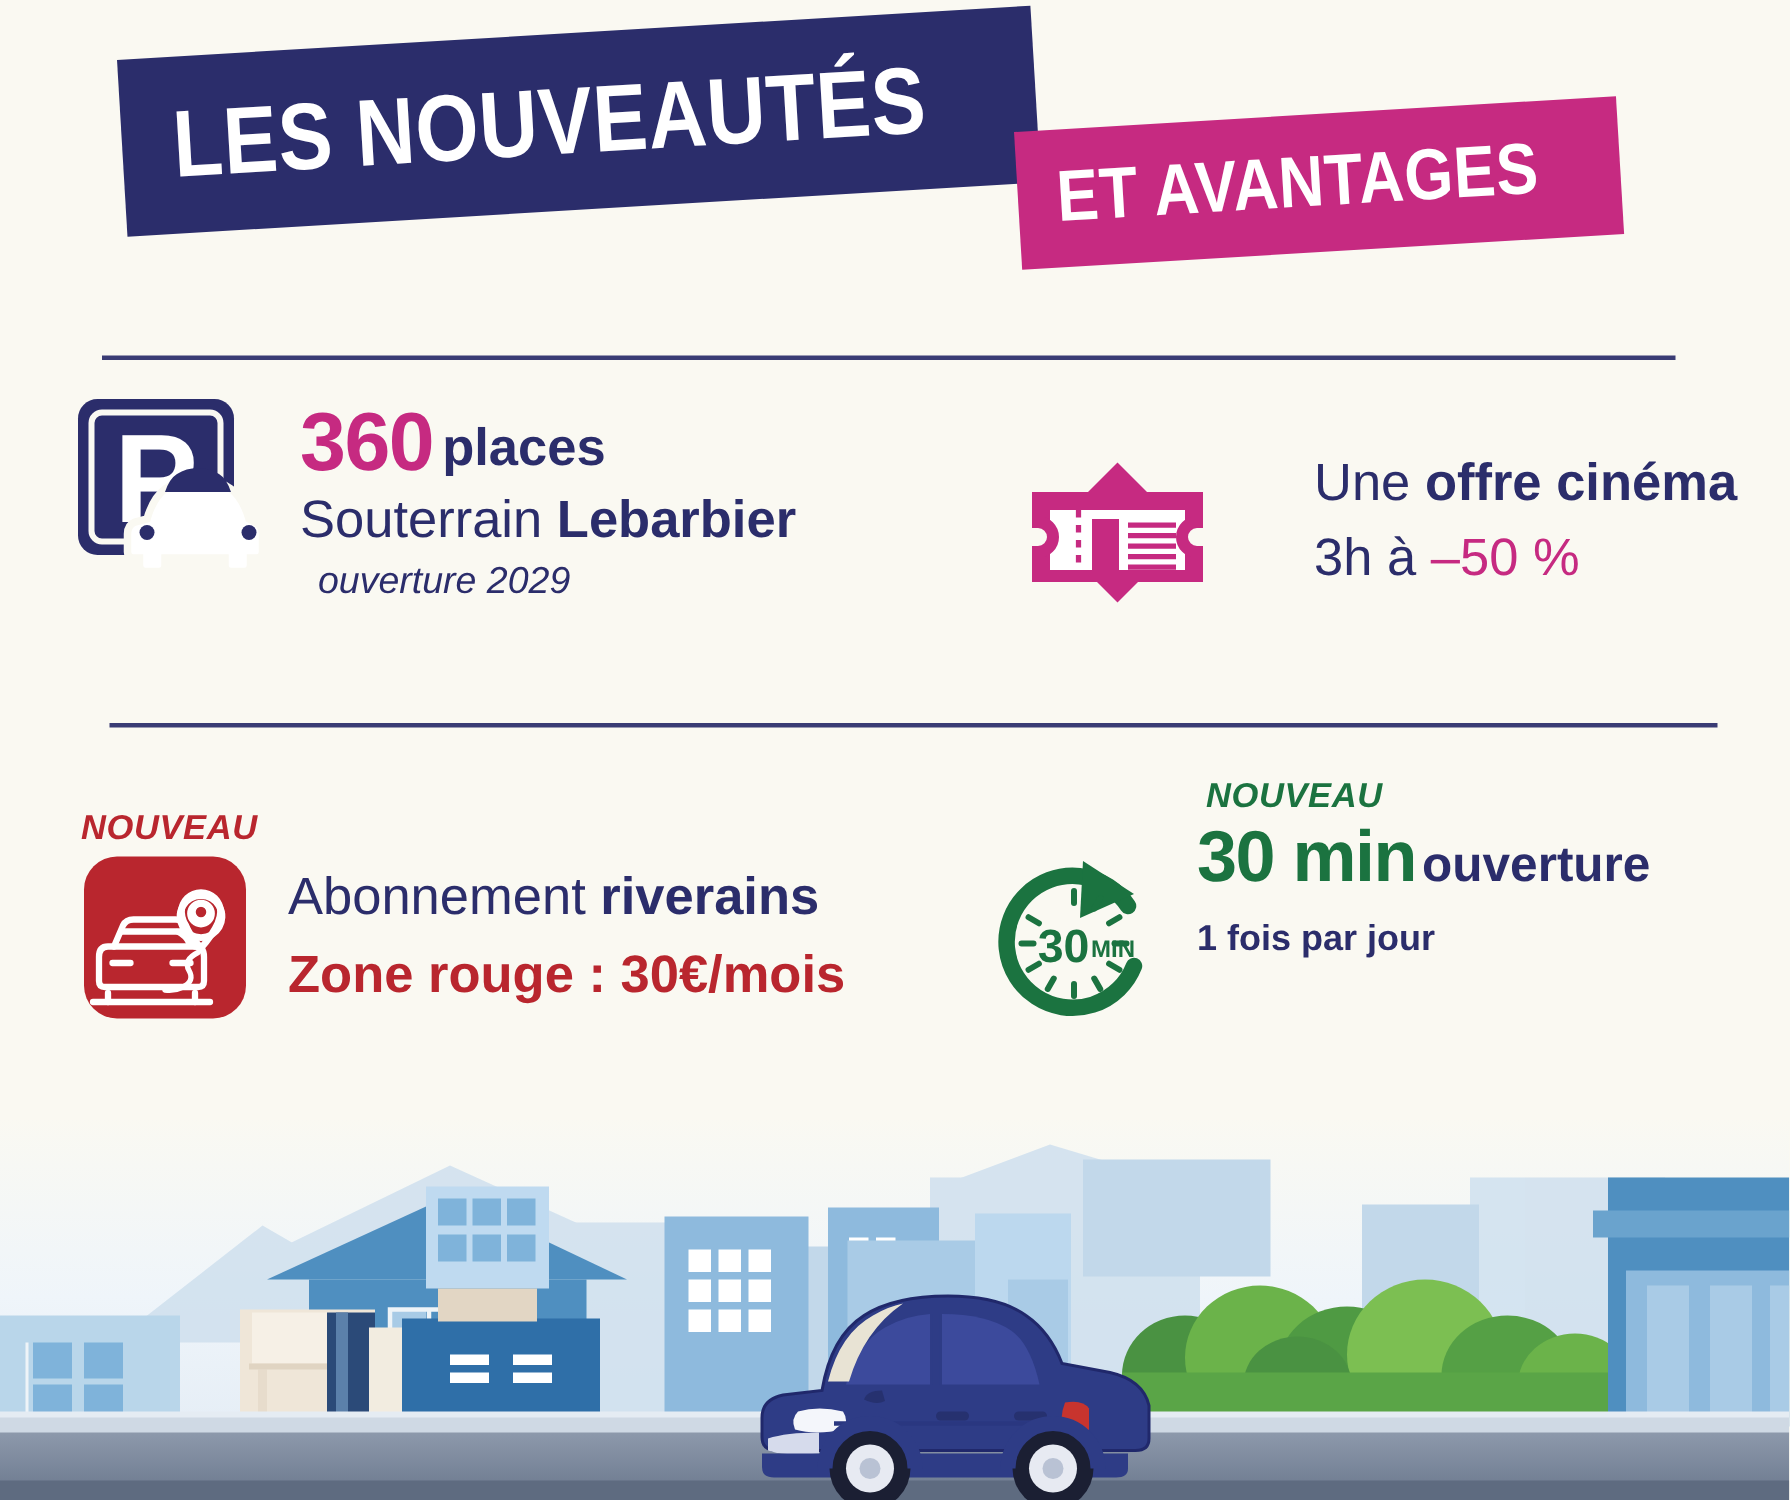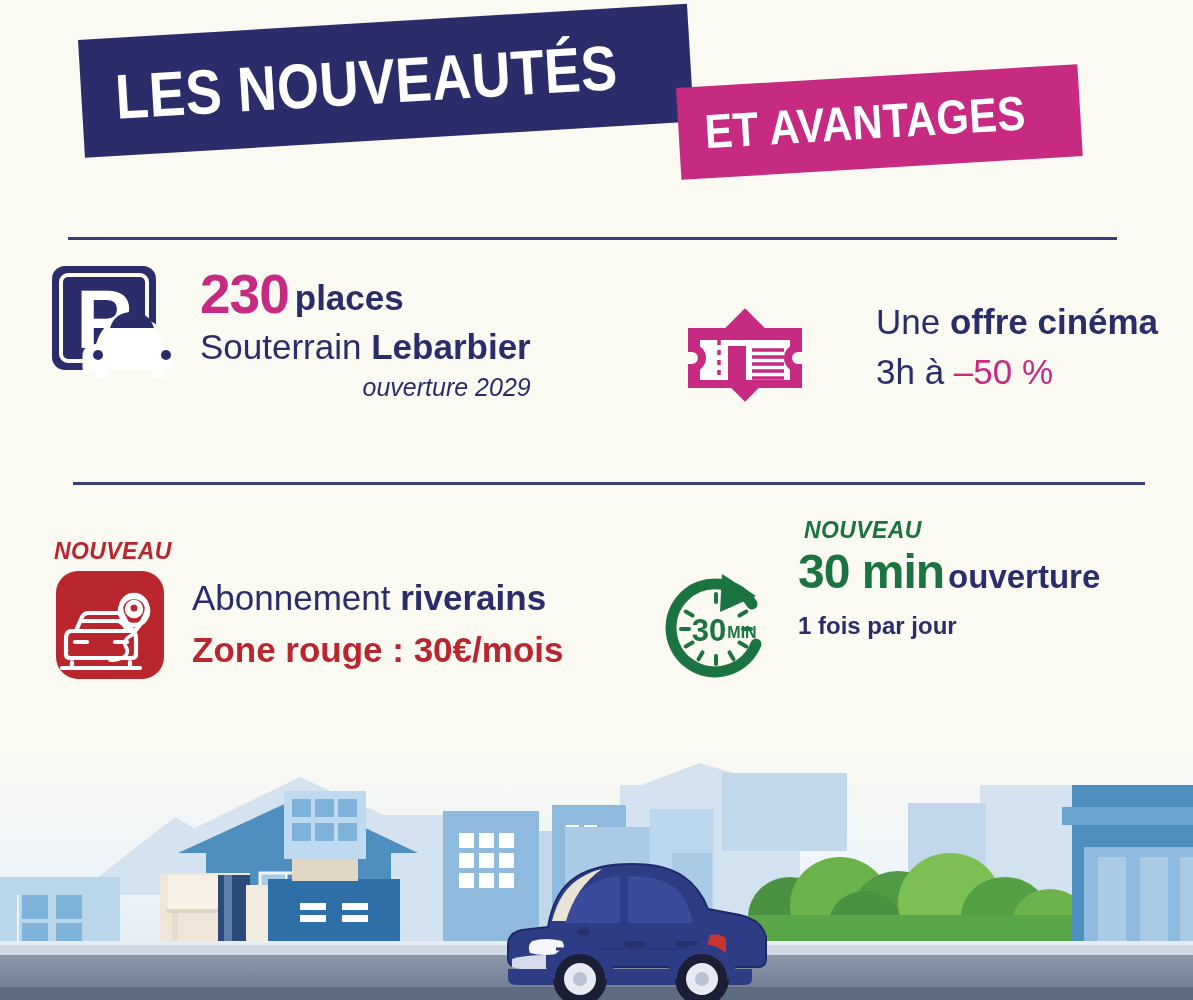--- a/index.html
+++ b/index.html
@@ -116,21 +116,21 @@
     font-size: 55px;
     font-weight: bold;
     letter-spacing: -1px;
     vertical-align: -3px;
   }
   .parking-l1 .unit { font-weight: bold; font-size: 35px; margin-left: 6px; }
   .parking-l2 { font-size: 35px; margin-top: 1px; }
   .parking-l2 b { font-weight: bold; }
   .parking-l3 { font-size: 35px; font-weight: normal; margin-top: 8px; }
   .parking-l3 b { font-weight: bold; }
-  .parking-l4 { font-size: 25px; font-style: italic; margin-top: 7px; margin-left: 12px; text-align: right; }
+  .parking-l4 { font-size: 25px; font-style: italic; margin-top: 7px; margin-left: 12px; }
 
   
   .cinema-text { margin-left: 24px; margin-top: 6px; }
   .cinema-l1 { font-size: 35px; }
   .cinema-l1 b { font-weight: bold; }
   .cinema-l2 { font-size: 35px; font-weight: normal; margin-top: 11px; }
 
   
   .riverain-col { position: relative; }
   .tag-nouveau {
@@ -205,21 +205,21 @@
         </g>
         <g fill="#2b2d6b">
           <path d="M62 66 q3 -9 8 -12 q6 -4 14 -4 q8 0 14 4 q5 3 8 12 z"></path>
           <circle cx="50" cy="93" r="5"></circle>
           <circle cx="118" cy="93" r="5"></circle>
         </g>
       </svg>
     </div>
     <div class="text-wrap parking-text">
       <div class="line parking-l1">
-        <span class="num magenta">230</span><span class="unit navy">places</span>
+        <span class="num magenta">360</span><span class="unit navy">places</span>
       </div>
       <div class="line parking-l2 navy">
         <span>Souterrain </span><b>Lebarbier</b>
       </div>
       <div class="line parking-l4 navy">ouverture 2029</div>
     </div>
   </div>
 
   <div class="block block-cinema">
     <div class="icon-wrap">

